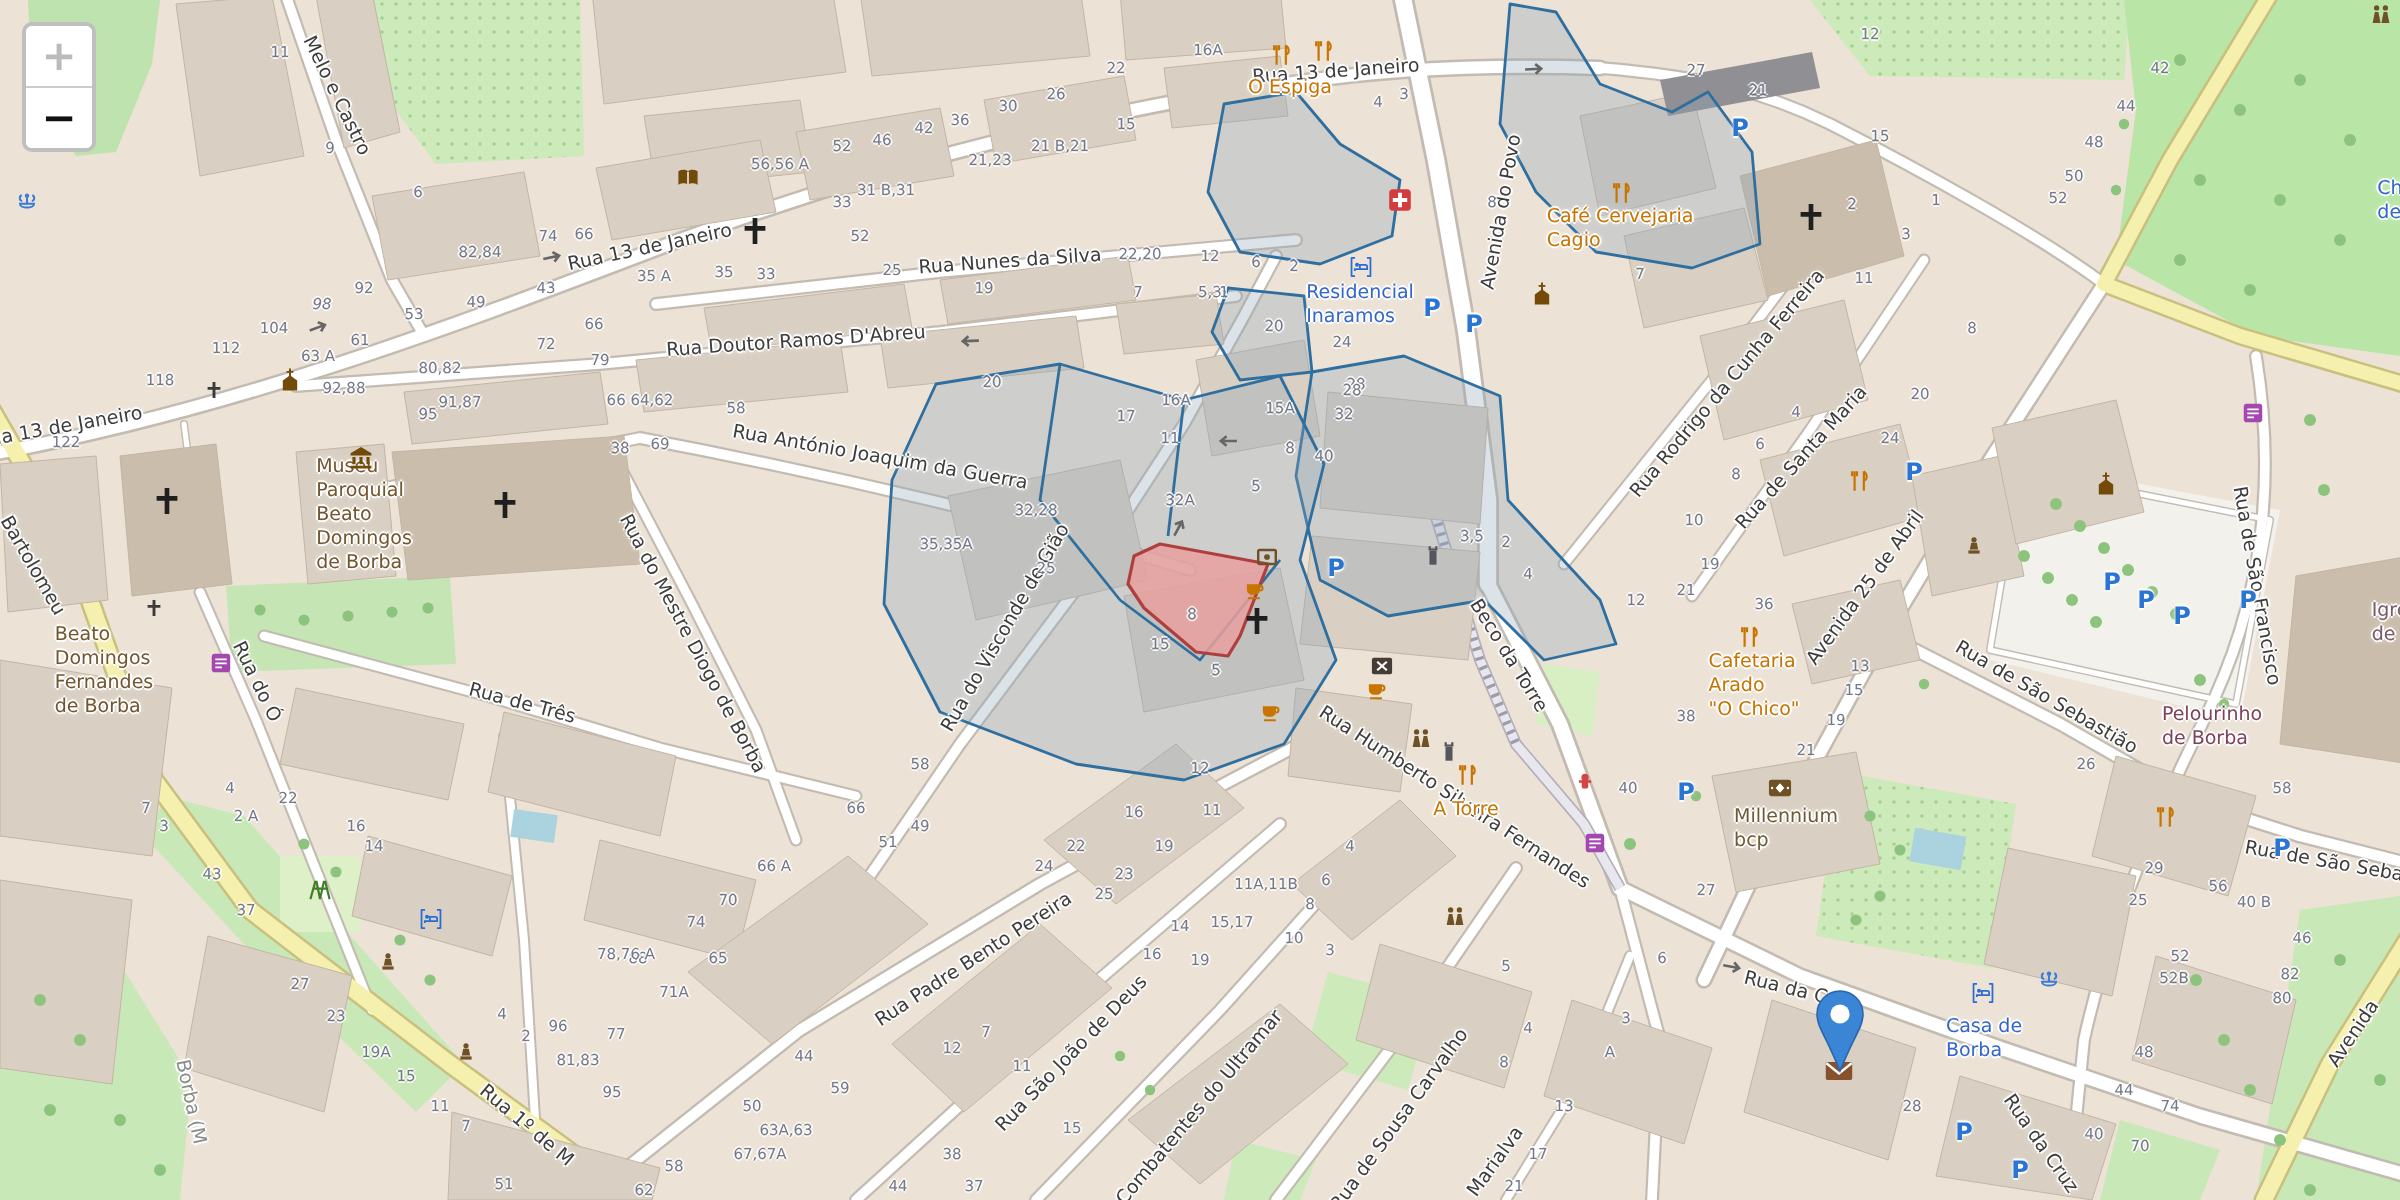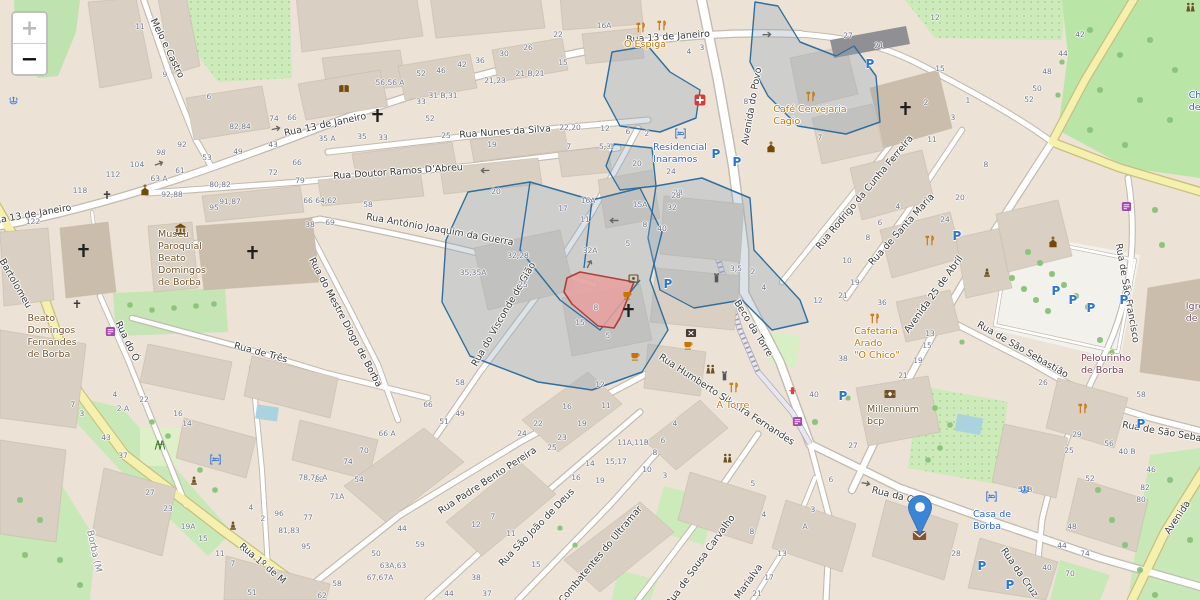--- a/index.html
+++ b/index.html
@@ -577,21 +577,21 @@
       <span class="hnum" style="left: 279px; top: 513px;">96</span>
       <span class="hnum" style="left: 296px; top: 479px; margin-left: 23px;">88</span>
       <span class="hnum" style="left: 306px; top: 546px;">95</span>
       <span class="hnum" style="left: 289px; top: 530px;">81,83</span>
       <span class="hnum" style="left: 313px; top: 477px;">78,76 A</span>
       <span class="hnum" style="left: 337px; top: 496px;">71A</span>
       <span class="hnum" style="left: 308px; top: 517px;">77</span>
       <span class="hnum" style="left: 364px; top: 450px;">70</span>
       <span class="hnum" style="left: 348px; top: 461px;">74</span>
       <span class="hnum" style="left: 387px; top: 433px;">66 A</span>
-      <span class="hnum" style="left: 359px; top: 479px;">54</span>
+      <span class="hnum" style="left: 359px; top: 479px;">65</span>
       <span class="hnum" style="left: 376px; top: 553px;">50</span>
       <span class="hnum" style="left: 393px; top: 565px;">63A,63</span>
       <span class="hnum" style="left: 380px; top: 577px;">67,67A</span>
       <span class="hnum" style="left: 337px; top: 583px;">58</span>
       <span class="hnum" style="left: 322px; top: 595px;">62</span>
       <span class="hnum" style="left: 402px; top: 528px;">44</span>
       <span class="hnum" style="left: 428px; top: 404px;">66</span>
       <span class="hnum" style="left: 460px; top: 413px;">49</span>
       <span class="hnum" style="left: 444px; top: 421px;">51</span>
       <span class="hnum" style="left: 522px; top: 433px;">24</span>
@@ -630,21 +630,21 @@
       <span class="hnum" style="left: 831px; top: 479px;">6</span>
       <span class="hnum" style="left: 813px; top: 509px;">3</span>
       <span class="hnum" style="left: 805px; top: 526px;">A</span>
       <span class="hnum" style="left: 956px; top: 553px;">28</span>
       <span class="hnum" style="left: 1077px; top: 434px;">29</span>
       <span class="hnum" style="left: 1069px; top: 450px;">25</span>
       <span class="hnum" style="left: 1109px; top: 443px;">56</span>
       <span class="hnum" style="left: 1127px; top: 451px;">40 B</span>
       <span class="hnum" style="left: 1151px; top: 469px;">46</span>
       <span class="hnum" style="left: 1090px; top: 478px;">52</span>
-      <span class="hnum" style="left: 1025px; top: 489px;">52B</span>
+      <span class="hnum" style="left: 1087px; top: 489px;">52B</span>
       <span class="hnum" style="left: 1145px; top: 487px;">82</span>
       <span class="hnum" style="left: 1141px; top: 499px;">80</span>
       <span class="hnum" style="left: 1072px; top: 526px;">48</span>
       <span class="hnum" style="left: 1062px; top: 545px;">44</span>
       <span class="hnum" style="left: 1085px; top: 553px;">74</span>
       <span class="hnum" style="left: 1047px; top: 567px;">40</span>
       <span class="hnum" style="left: 1070px; top: 573px;">70</span>
       <span class="hnum" style="left: 1141px; top: 394px;">58</span>
       <span class="picon" style="left: 716px; top: 154px;">P</span>
       <span class="picon" style="left: 737px; top: 162px;">P</span>

